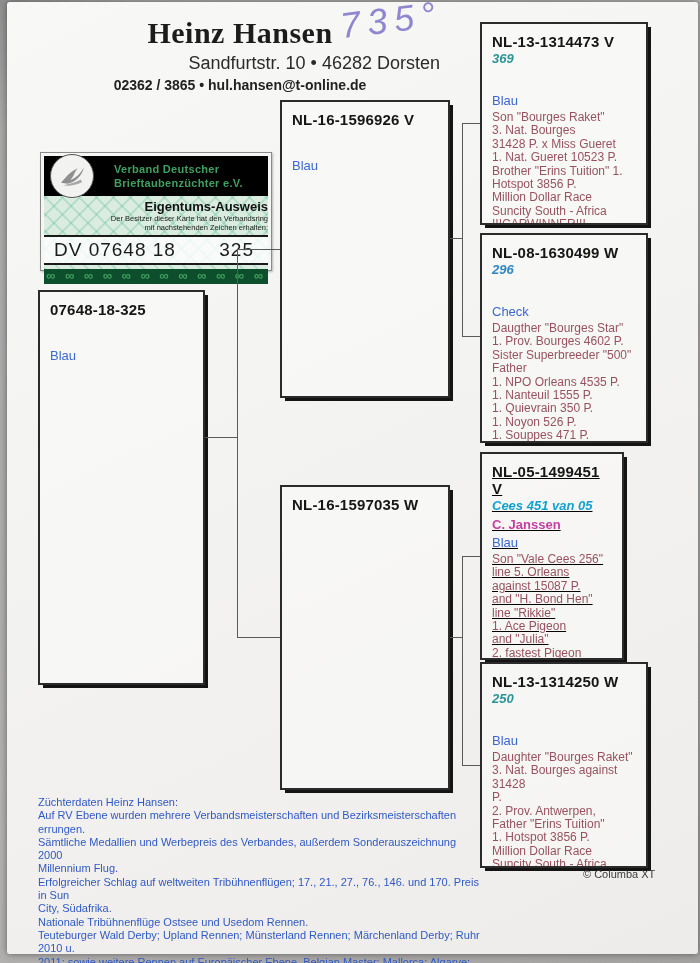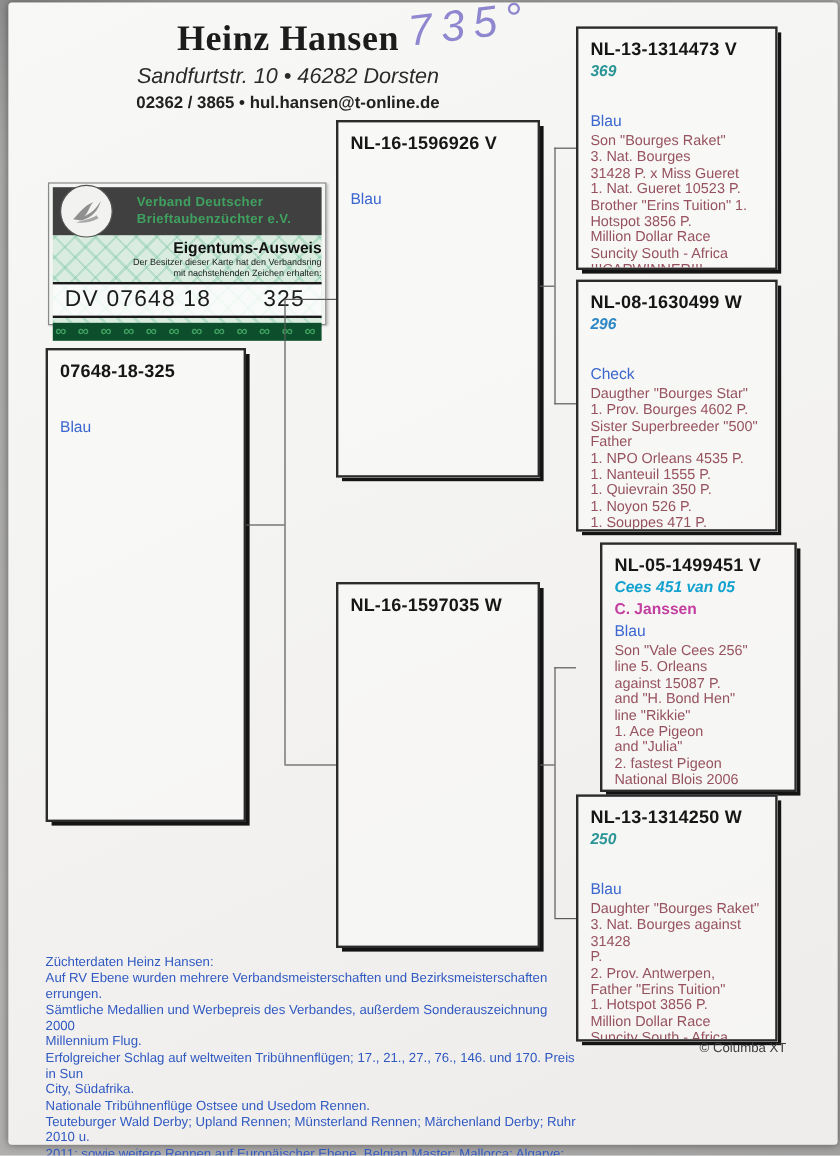--- a/index.html
+++ b/index.html
@@ -12,35 +12,35 @@
   .paper{
     position:absolute;left:7px;top:2px;right:2px;bottom:9px;
     background:linear-gradient(155deg,#f8f8f6 0%,#f4f4f2 35%,#f1f0ee 70%,#edecea 100%);
     border-radius:3px;
     box-shadow:0 0 7px rgba(0,0,0,.45);
   }
 
   
   .header{position:absolute;left:40px;top:16px;width:400px;text-align:center;}
   .h-name{font-family:"Liberation Serif",serif;font-weight:bold;font-size:30px;color:#1c1c1c;letter-spacing:.5px;}
-  .h-addr{font-style:italic;font-size:18px;color:#2a2a2a;margin-top:3px;}
+  .h-addr{font-size:18px;color:#2a2a2a;margin-top:3px;text-align:right;}
   .h-contact{font-weight:bold;font-size:14px;color:#222;margin-top:3px;}
   .handnote{
     position:absolute;left:340px;top:-2px;width:120px;
     font-size:36px;font-style:italic;letter-spacing:7px;
     transform:rotate(-7deg);opacity:.85;
   }
 
   
   .stamp{
     position:absolute;left:40px;top:152px;width:232px;height:119px;
     background:#f3f6f3;border:1px solid #8a8a8a;box-shadow:1px 1px 2px rgba(0,0,0,.25);
     padding:3px;box-sizing:border-box;
   }
-  .stamp-top{background:#404040;height:40px;display:flex;align-items:center;position:relative;}
+  .stamp-top{background:#000000;height:40px;display:flex;align-items:center;position:relative;}
   .stamp-circle{width:42px;height:42px;border-radius:50%;background:#f2f2f0;border:1px solid #555;
     margin-left:6px;flex:0 0 auto;display:flex;align-items:center;justify-content:center;z-index:2;}
   .stamp-assoc{font-size:11px;font-weight:bold;line-height:14px;margin-left:20px;letter-spacing:.3px;}
   .stamp-mid{
     background-color:#d9ecdf;
     background-image:
       repeating-linear-gradient(45deg,rgba(105,190,150,.30) 0 2px,transparent 2px 12px),
       repeating-linear-gradient(-45deg,rgba(105,190,150,.30) 0 2px,transparent 2px 12px);
     text-align:right;padding-top:3px;
   }
@@ -160,21 +160,21 @@
 Sister Superbreeder "500"
 Father
 1. NPO Orleans 4535 P.
 1. Nanteuil 1555 P.
 1. Quievrain 350 P.
 1. Noyon 526 P.
 1. Souppes 471 P.
 1. Oudenaarde 421 P.</div>
 </div>
 
-<div class="box" style="left:500px;top:452px;width:164px;height:208px;">
+<div class="box" style="left:480px;top:452px;width:144px;height:208px;text-decoration:underline;">
   <div class="box-title">NL-05-1499451 V</div>
   <div class="ring-name" style="color: rgb(19, 162, 207);">Cees 451 van 05</div>
   <div class="owner-name" style="color: rgb(196, 62, 159);">C. Janssen</div>
   <div class="color-label" style="color: rgb(59, 103, 207);">Blau</div>
   <div class="box-body" style="color: rgb(151, 82, 95);">Son "Vale Cees 256"
 line 5. Orleans
 against 15087 P.
 and "H. Bond Hen"
 line "Rikkie"
 1. Ace Pigeon

